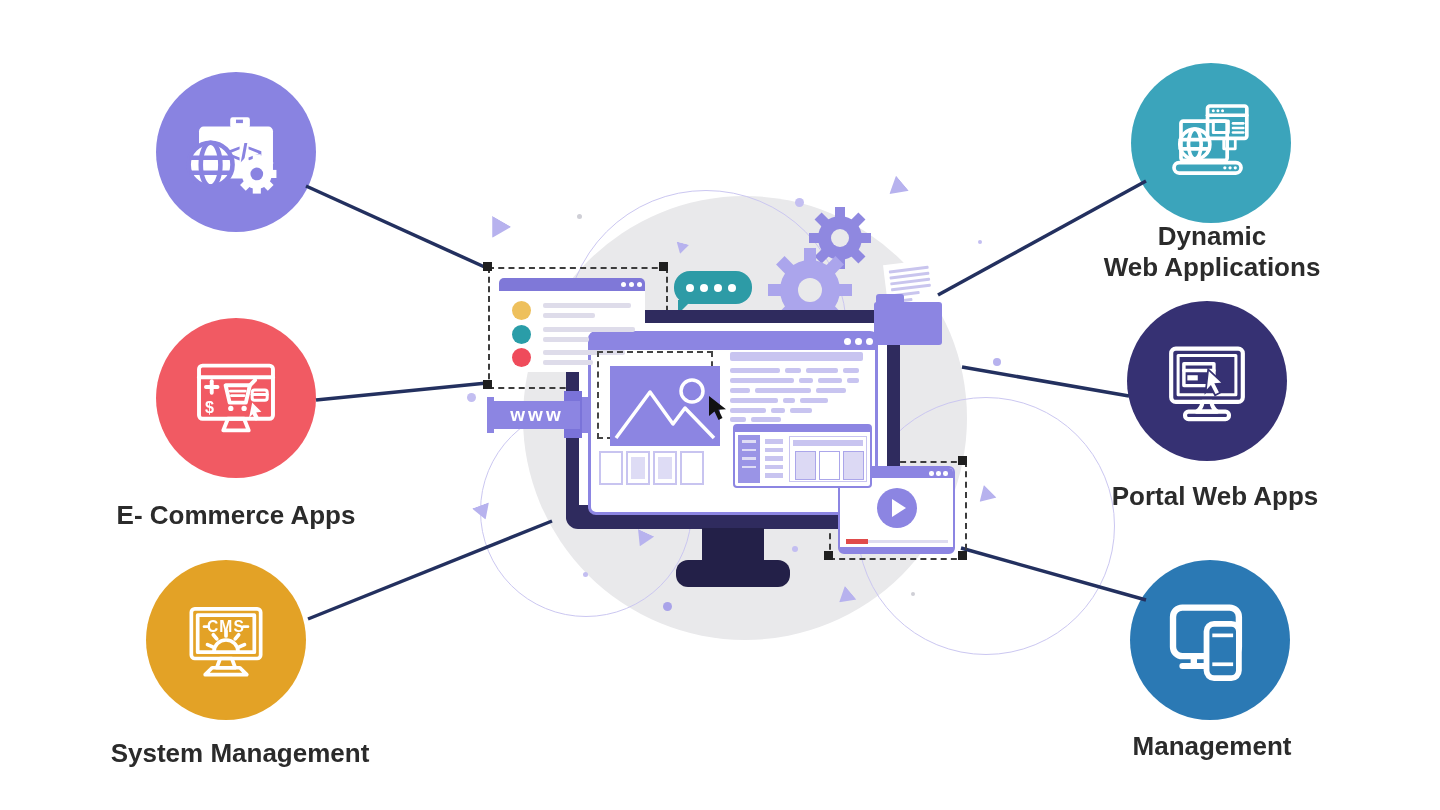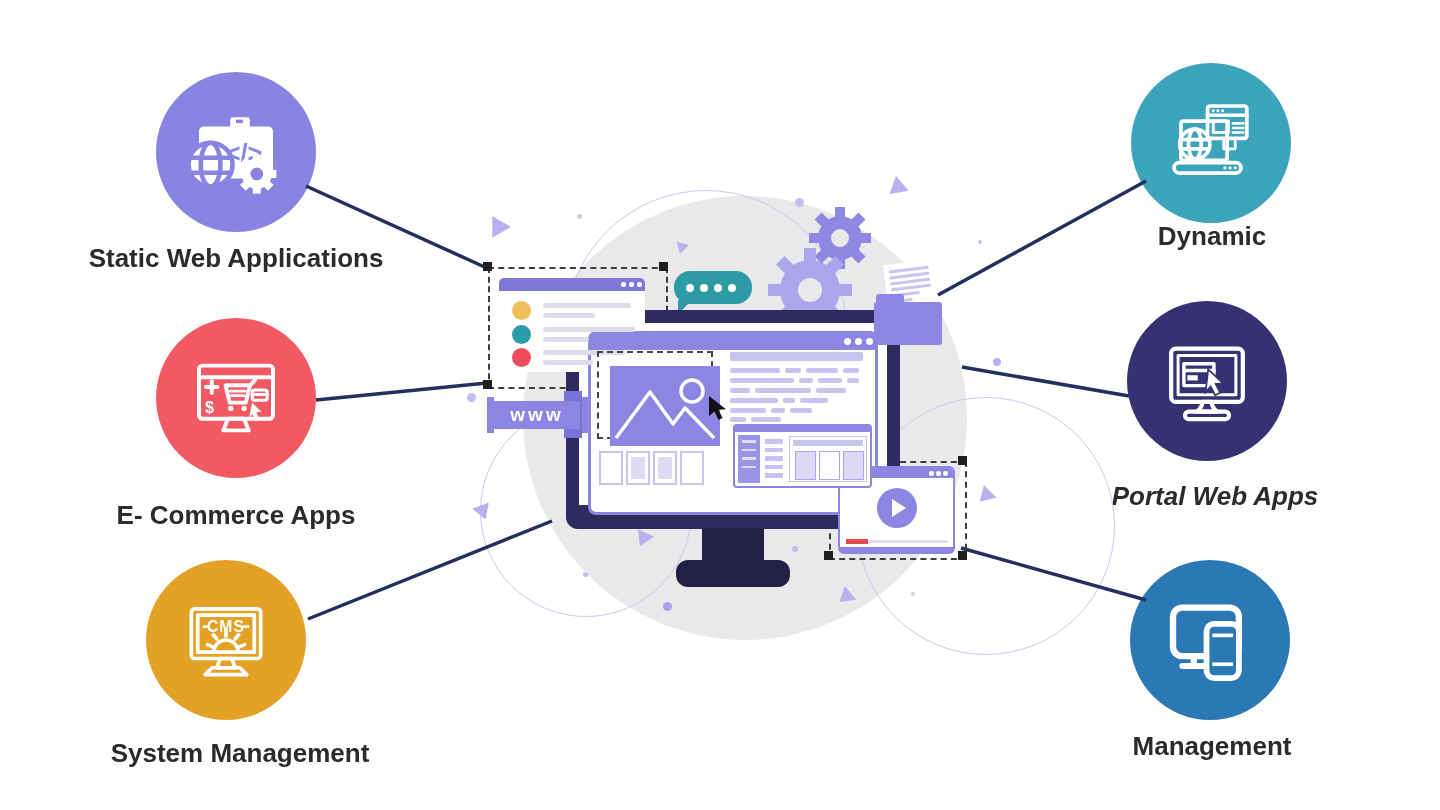--- a/index.html
+++ b/index.html
@@ -277,23 +277,20 @@
         <rect x="-3.5" y="-17" width="7" height="7" transform="rotate(90)"></rect>
           <rect x="-3.5" y="-17" width="7" height="7" transform="rotate(135)"></rect>
         <rect x="-3.5" y="-17" width="7" height="7" transform="rotate(180)"></rect>
           <rect x="-3.5" y="-17" width="7" height="7" transform="rotate(225)"></rect>
         <rect x="-3.5" y="-17" width="7" height="7" transform="rotate(270)"></rect>
           <rect x="-3.5" y="-17" width="7" height="7" transform="rotate(315)"></rect>
         <circle r="13"></circle>
           <circle r="5.5" fill="#8983E1"></circle>
       </g>
     </svg>
-  </div>
-  <div class="nlabel" style="left:36px;top:243px;">
-    <span>Static Web Applications</span>
   </div>
 
   <div class="bubble" style="left:156px;top:318px;background:#F15A63;">
     <svg width="104" height="104" viewBox="0 0 90 90">
       <g fill="none" stroke="#fff" stroke-width="3.4" stroke-linecap="round" stroke-linejoin="round">
         <rect x="13" y="17" width="64" height="46" rx="3"></rect>
         <line x1="13" y1="27" x2="77" y2="27"></line>
         <path d="M38 63 h14 l4 10 H34 Z"></path>
         <path d="M36 34 h21 l-3.5 15 h-14 Z"></path>
         <line x1="40" y1="39" x2="53" y2="39" stroke-width="2.4"></line>
@@ -357,37 +354,38 @@
       <circle cx="47" cy="17" r="1.3" fill="#fff"></circle>
         <circle cx="51" cy="17" r="1.3" fill="#fff"></circle>
         <circle cx="55" cy="17" r="1.3" fill="#fff"></circle>
       <circle cx="57" cy="66.5" r="1.4" fill="#fff"></circle>
         <circle cx="61.5" cy="66.5" r="1.4" fill="#fff"></circle>
         <circle cx="66" cy="66.5" r="1.4" fill="#fff"></circle>
     </svg>
   </div>
   <div class="nlabel" style="left:1012px;top:221px;">
     <span>Dynamic</span>
+    <span>Web Applications</span>
   </div>
 
   <div class="bubble" style="left:1127px;top:301px;background:#363173;">
     <svg width="104" height="104" viewBox="0 0 90 90">
       <g fill="none" stroke="#fff" stroke-width="3.6" stroke-linecap="round" stroke-linejoin="round">
         <rect x="14" y="17" width="62" height="46" rx="4"></rect>
         <rect x="20" y="23" width="50" height="34" stroke-width="2.6"></rect>
         <rect x="25" y="30" width="26" height="19" stroke-width="3"></rect>
         <line x1="25" y1="36" x2="51" y2="36" stroke-width="3"></line>
         <path d="M41 63 c0 4 -2 6.5 -5 8.5 h18 c-3 -2 -5 -4.5 -5 -8.5 Z"></path>
         <rect x="26" y="71.5" width="38" height="6.5" rx="3"></rect>
       </g>
       <rect x="28" y="40" width="9" height="4.5" fill="#fff"></rect>
       <path d="M46 35 l13 12 -6.5 0.6 3.8 7.5 -4.3 2.2 -3.8 -7.5 -4.4 4.8 Z" fill="#fff" stroke="#363173" stroke-width="1.5"></path>
     </svg>
   </div>
-  <div class="nlabel" style="left:1015px;top:481px;font-style:italic;">
+  <div class="nlabel" style="left:1015px;top:481px;">
     <span>Portal Web Apps</span>
   </div>
 
   <div class="bubble" style="left:1130px;top:560px;background:#2B79B4;">
     <svg width="104" height="104" viewBox="0 0 90 90">
       <g fill="none" stroke="#fff" stroke-width="5.5" stroke-linecap="round" stroke-linejoin="round">
         <rect x="13" y="17" width="57" height="42" rx="8"></rect>
         <line x1="31" y1="59" x2="31" y2="66"></line>
         <line x1="21" y1="67.5" x2="42" y2="67.5" stroke-width="5"></line>
       </g>

